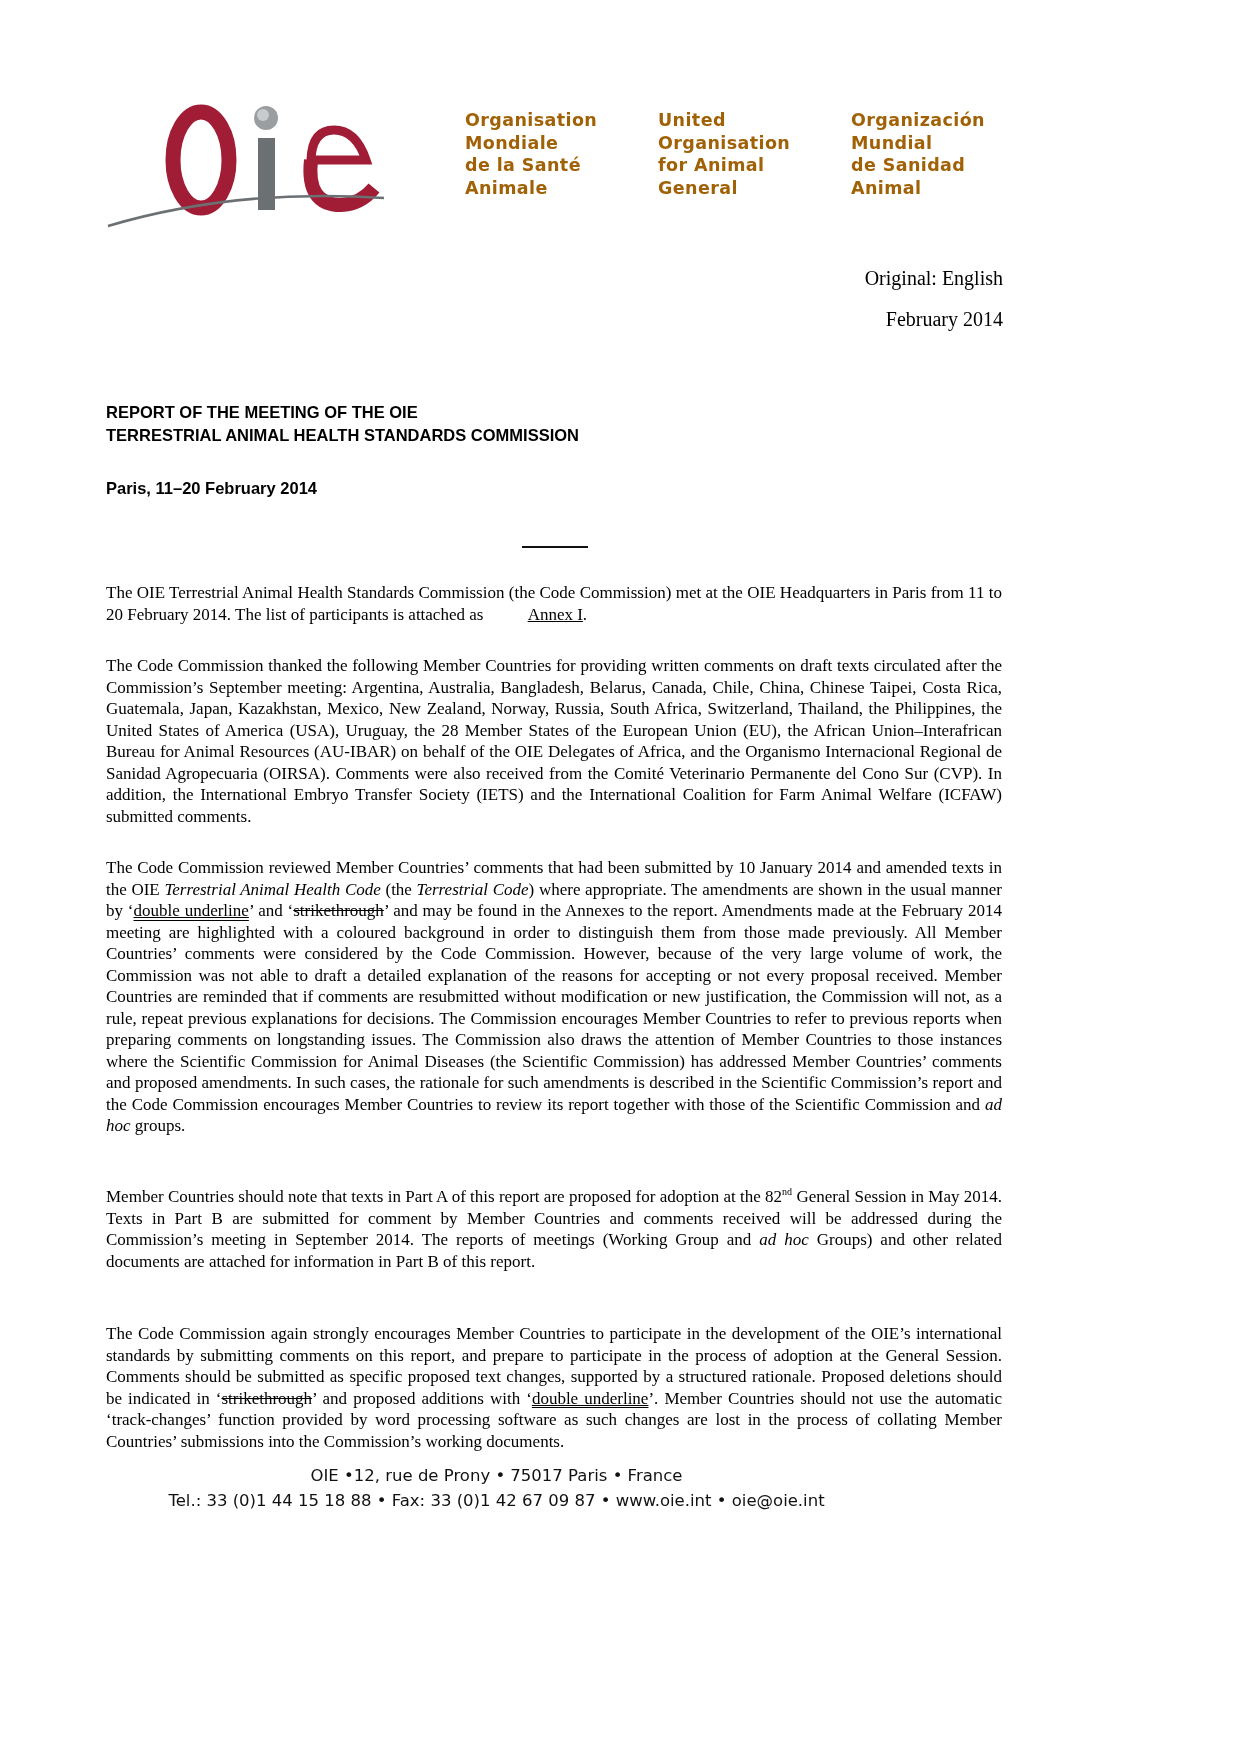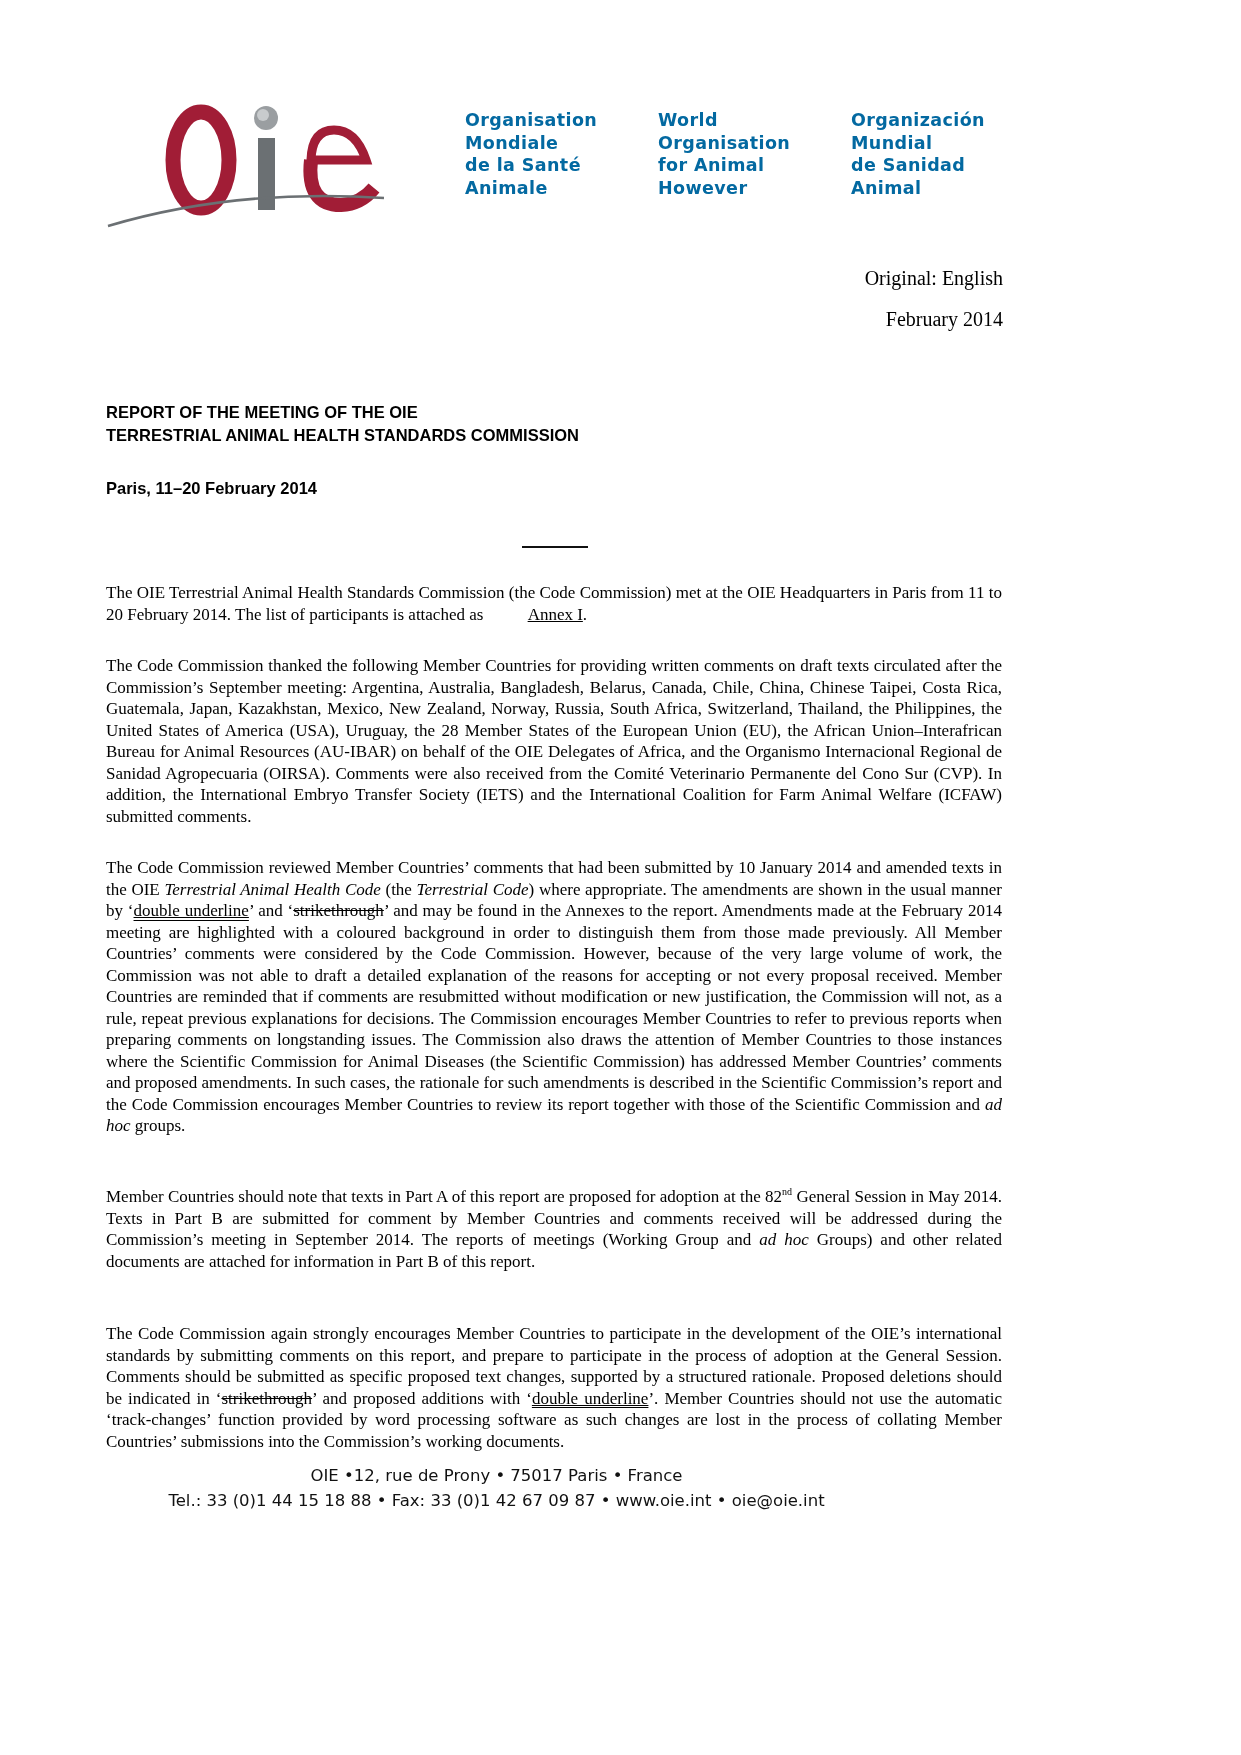--- a/index.html
+++ b/index.html
@@ -1,20 +1,20 @@
 <!DOCTYPE html>
 <html><head>
 <meta charset="utf-8">
 <style>
   html, body { margin: 0; padding: 0; background: #ffffff; }
   body { width: 1241px; height: 1755px; position: relative; overflow: hidden; color: #000; }
 
   .logo { position: absolute; left: 106px; top: 100px; width: 280px; height: 135px; }
   .org-col { position: absolute; top: 109px; font-family: "DejaVu Sans", sans-serif; font-weight: bold;
-             font-size: 17.5px; line-height: 22.5px; color: #0369a1; letter-spacing: 0.4px; }
+             font-size: 17.5px; line-height: 22.5px; color: #a16207; letter-spacing: 0.4px; }
   .org-col div { white-space: nowrap; }
   .col-fr { left: 465px; }
   .col-en { left: 658px; }
   .col-es { left: 851px; }
 
   .meta { position: absolute; right: 238px; font-family: "Liberation Serif", serif; font-size: 20px; text-align: right; }
   .meta-original { top: 267px; }
   .meta-date { top: 308px; }
 
   .title-block { position: absolute; left: 106px; width: 896px; text-align: left;
@@ -62,24 +62,24 @@
   </svg>
 </div>
 
 <div class="org-col col-fr">
   <div>Organisation</div>
   <div>Mondiale</div>
   <div>de la Santé</div>
   <div>Animale</div>
 </div>
 <div class="org-col col-en">
-  <div>World</div>
+  <div>United</div>
   <div>Organisation</div>
   <div>for Animal</div>
-  <div>However</div>
+  <div>General</div>
 </div>
 <div class="org-col col-es">
   <div>Organización</div>
   <div>Mundial</div>
   <div>de Sanidad</div>
   <div>Animal</div>
 </div>
 
 <div class="meta meta-original">Original: English</div>
 <div class="meta meta-date">February 2014</div>

